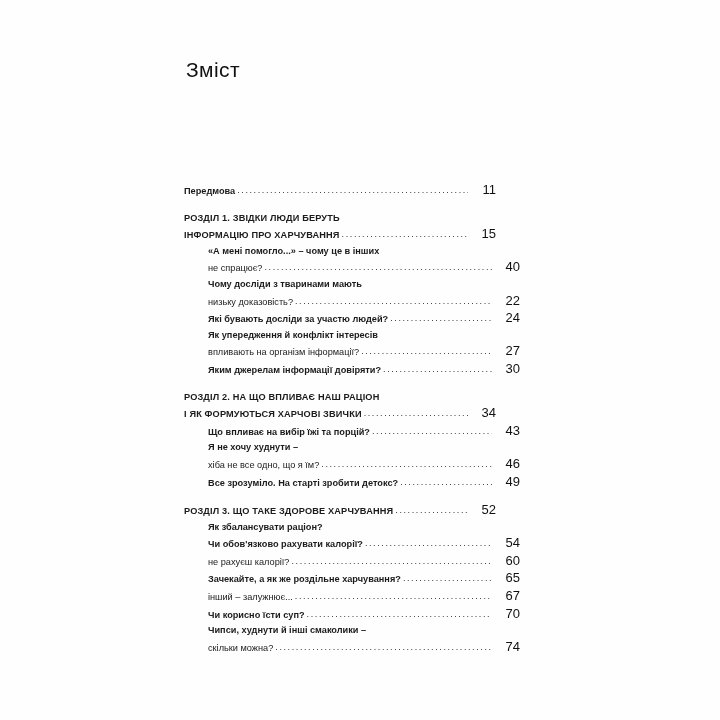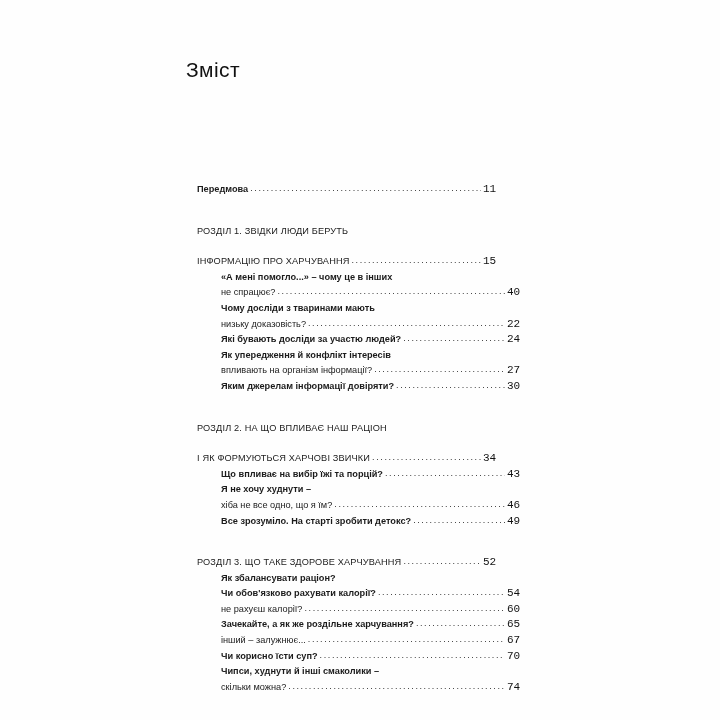--- a/index.html
+++ b/index.html
@@ -24,21 +24,21 @@
     position: absolute;
     left: 186px;
     top: 58px;
     font-size: 21px;
     letter-spacing: 0.4px;
     color: #111111;
     font-weight: 400;
   }
   .toc {
     position: absolute;
-    left: 197px;
+    left: 184px;
     top: 182px;
     width: 312px;
   }
   .toc-row {
     display: flex;
     align-items: baseline;
     width: 100%;
     font-size: 9.2px;
     line-height: 15.6px;
     color: #1b1b1b;
@@ -53,35 +53,33 @@
     white-space: nowrap;
     margin: 0 2px;
     color: #2a2a2a;
     letter-spacing: 1.6px;
     font-size: 9px;
     transform: translateY(-1px);
   }
   .toc-row .page-num {
     flex: 0 0 auto;
     width: 26px;
-    text-align: left;
-    font-size: 11px;
+    text-align: right;
+    font-size: 13px;
     color: #111111;
-    font-family: Liberation Mono, monospace;
   }
   .toc-row.no-num .page-num {
     visibility: hidden;
   }
   .toc-row.no-dots .dots {
     visibility: hidden;
   }
   .lvl-section .label {
-    font-weight: 400;
+    font-weight: 700;
     letter-spacing: 0.15px;
-    margin-top: 15px;
   }
   .lvl-front .label {
     font-weight: 700;
   }
   .lvl-item {
     padding-left: 24px;
   }
   .lvl-item .label {
     font-weight: 700;
   }

